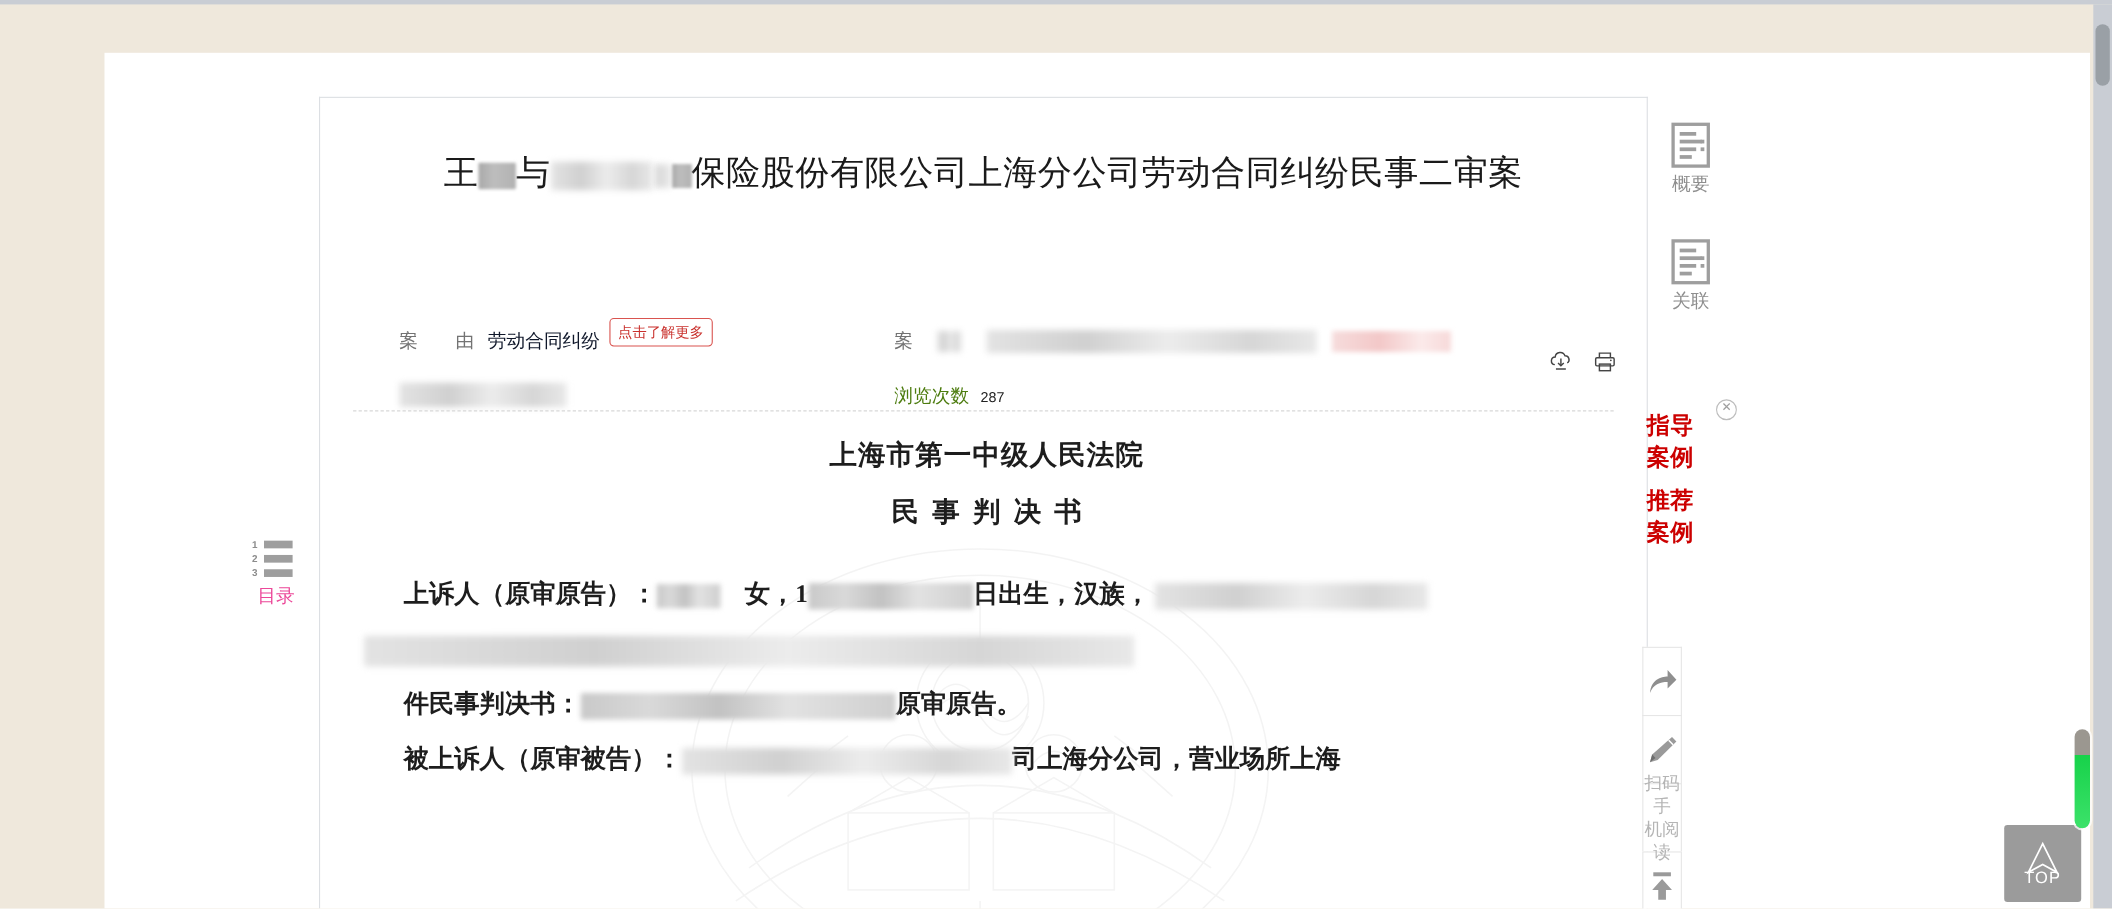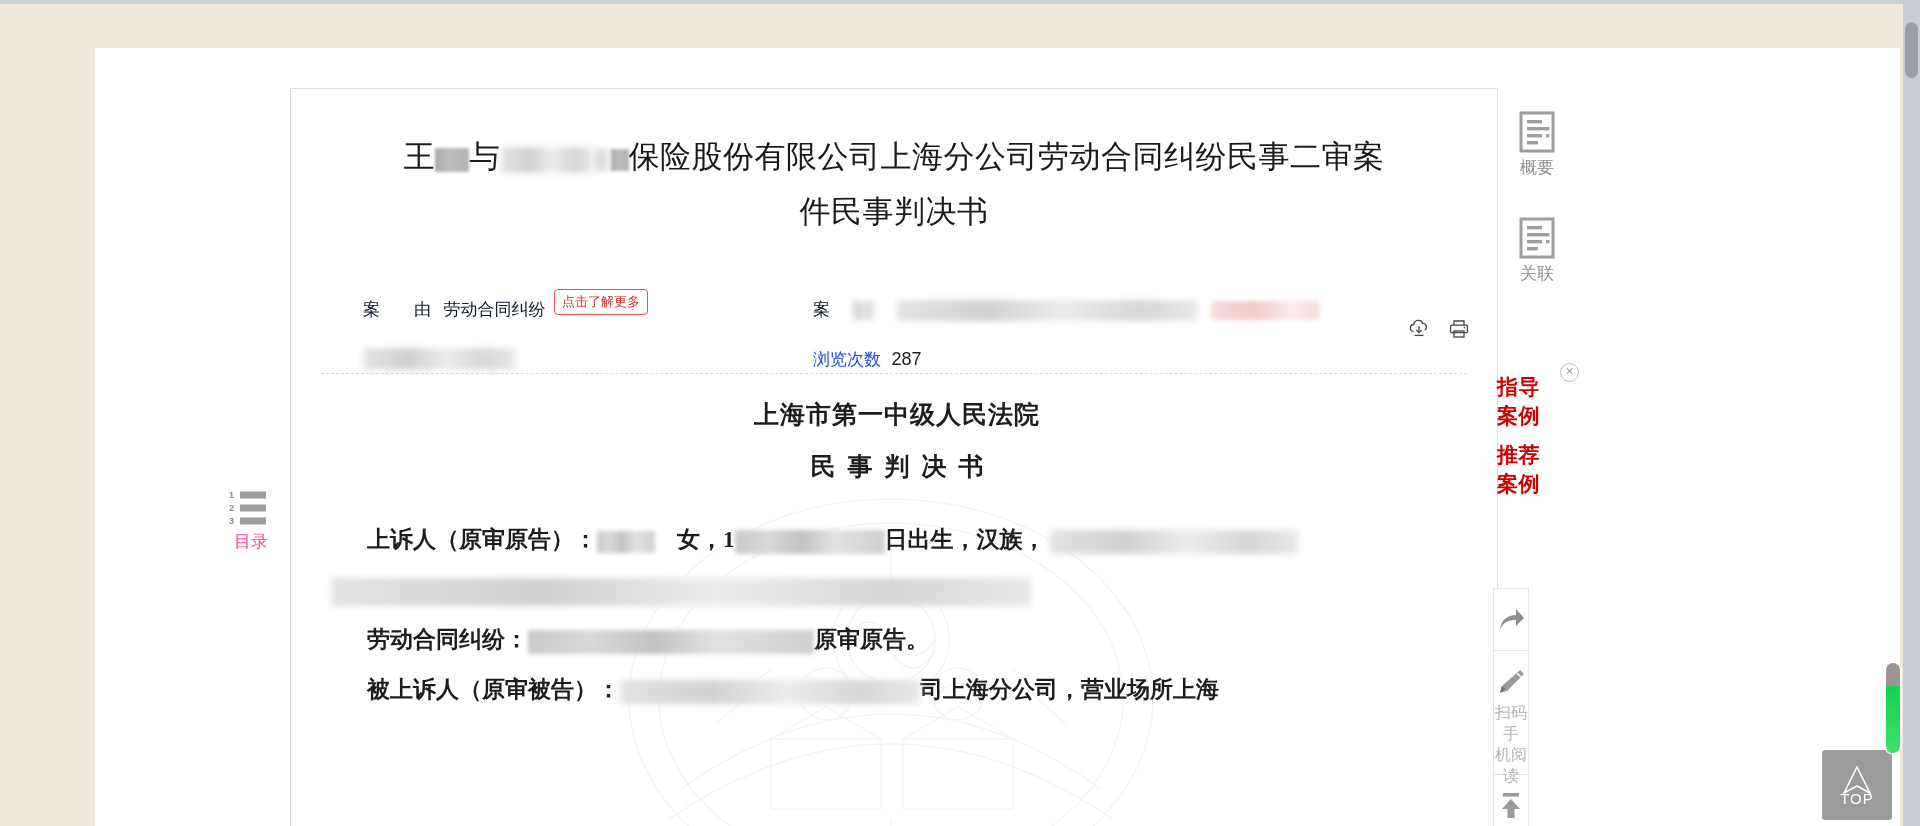--- a/index.html
+++ b/index.html
@@ -101,21 +101,21 @@
     top: 206px;
     padding: 0 30px;
   }
   .meta-row {
     position: relative;
     height: 36px;
   }
   .meta-label {
     font-family: "Liberation Serif", "DejaVu Serif", serif;
     font-size: 17px;
-    color: #0f172a;
+    color: #737373;
   }
   .meta-val {
     font-family: "Liberation Serif", "DejaVu Serif", serif;
     font-size: 17px;
     color: #0f172a;
   }
   .meta-col-left { position: absolute; left: 42px; top: 3px; white-space: nowrap; }
   .meta-col-right { position: absolute; left: 492px; top: 3px; white-space: nowrap; }
 
   .know-more {
@@ -130,25 +130,25 @@
     padding: 4px 7px 5px 7px;
     font-family: "Liberation Sans", sans-serif;
     background: #fff;
     position: relative;
     top: -9px;
   }
 
   .views-label {
     font-family: "Liberation Serif", "DejaVu Serif", serif;
     font-size: 17px;
-    color: #1d4ed8;
+    color: #4d7c0f;
   }
   .views-count {
     font-family: "Liberation Sans", sans-serif;
-    font-size: 18px;
+    font-size: 13px;
     color: #222;
     margin-left: 6px;
   }
 
   
   .meta-sep {
     position: absolute;
     left: 30px;
     right: 30px;
     top: 284px;
@@ -391,21 +391,20 @@
           <path d="M186 205 q19 -22 38 0"></path>
           <path d="M318 205 q19 -22 38 0"></path>
           <path d="M270 330 l0 60"></path>
           <path d="M240 380 l60 0"></path>
         </g>
       </svg>
     </div>
 
     <div class="doc-title">
       <span>王</span><span class="redact dark" style="width:34px;height:24px;"></span><span>与</span><span class="redact soft" style="width:92px;height:26px;"></span><span class="redact soft" style="width:14px;height:22px;margin-left:2px;"></span><span class="redact dark" style="width:18px;height:22px;margin-left:2px;"></span><span>保险股份有限公司上海分公司劳动合同纠纷民事二审案</span>
-      <span class="ln2">件民事判决书</span>
     </div>
 
     <div class="meta-wrap">
       <div class="meta-row">
         <div class="meta-col-left">
           <span class="meta-label">案　　由</span>
           <span class="meta-val" style="margin-left:8px;">劳动合同纠纷</span>
           <span class="know-more">点击了解更多</span>
         </div>
         <div class="meta-col-right">
@@ -452,21 +451,21 @@
       <div class="doc-kind">民事判决书</div>
 
       <div class="para" style="margin-top:22px;">
         <span>上诉人（原审原告）：</span><span class="redact" style="width:58px;height:22px;"></span><span style="margin-left:22px;">女，1</span><span class="redact" style="width:150px;height:24px;"></span><span>日出生，汉族，</span><span class="redact soft" style="width:248px;height:24px;margin-left:4px;"></span>
       </div>
       <div class="para" style="text-indent:0;">
         <span class="redact soft" style="width:700px;height:28px;margin-left:10px;"></span>
       </div>
 
       <div class="para">
-        <span>劳动合同纠纷：</span><span class="redact" style="width:286px;height:24px;"></span><span>原审原告。</span>
+        <span>件民事判决书：</span><span class="redact" style="width:286px;height:24px;"></span><span>原审原告。</span>
       </div>
 
       <div class="para">
         <span>被上诉人（原审被告）：</span><span class="redact soft" style="width:300px;height:24px;"></span><span>司上海分公司，营业场所上海</span>
       </div>
     </div>
 
   </div>
 
   <div class="tool-rail">

